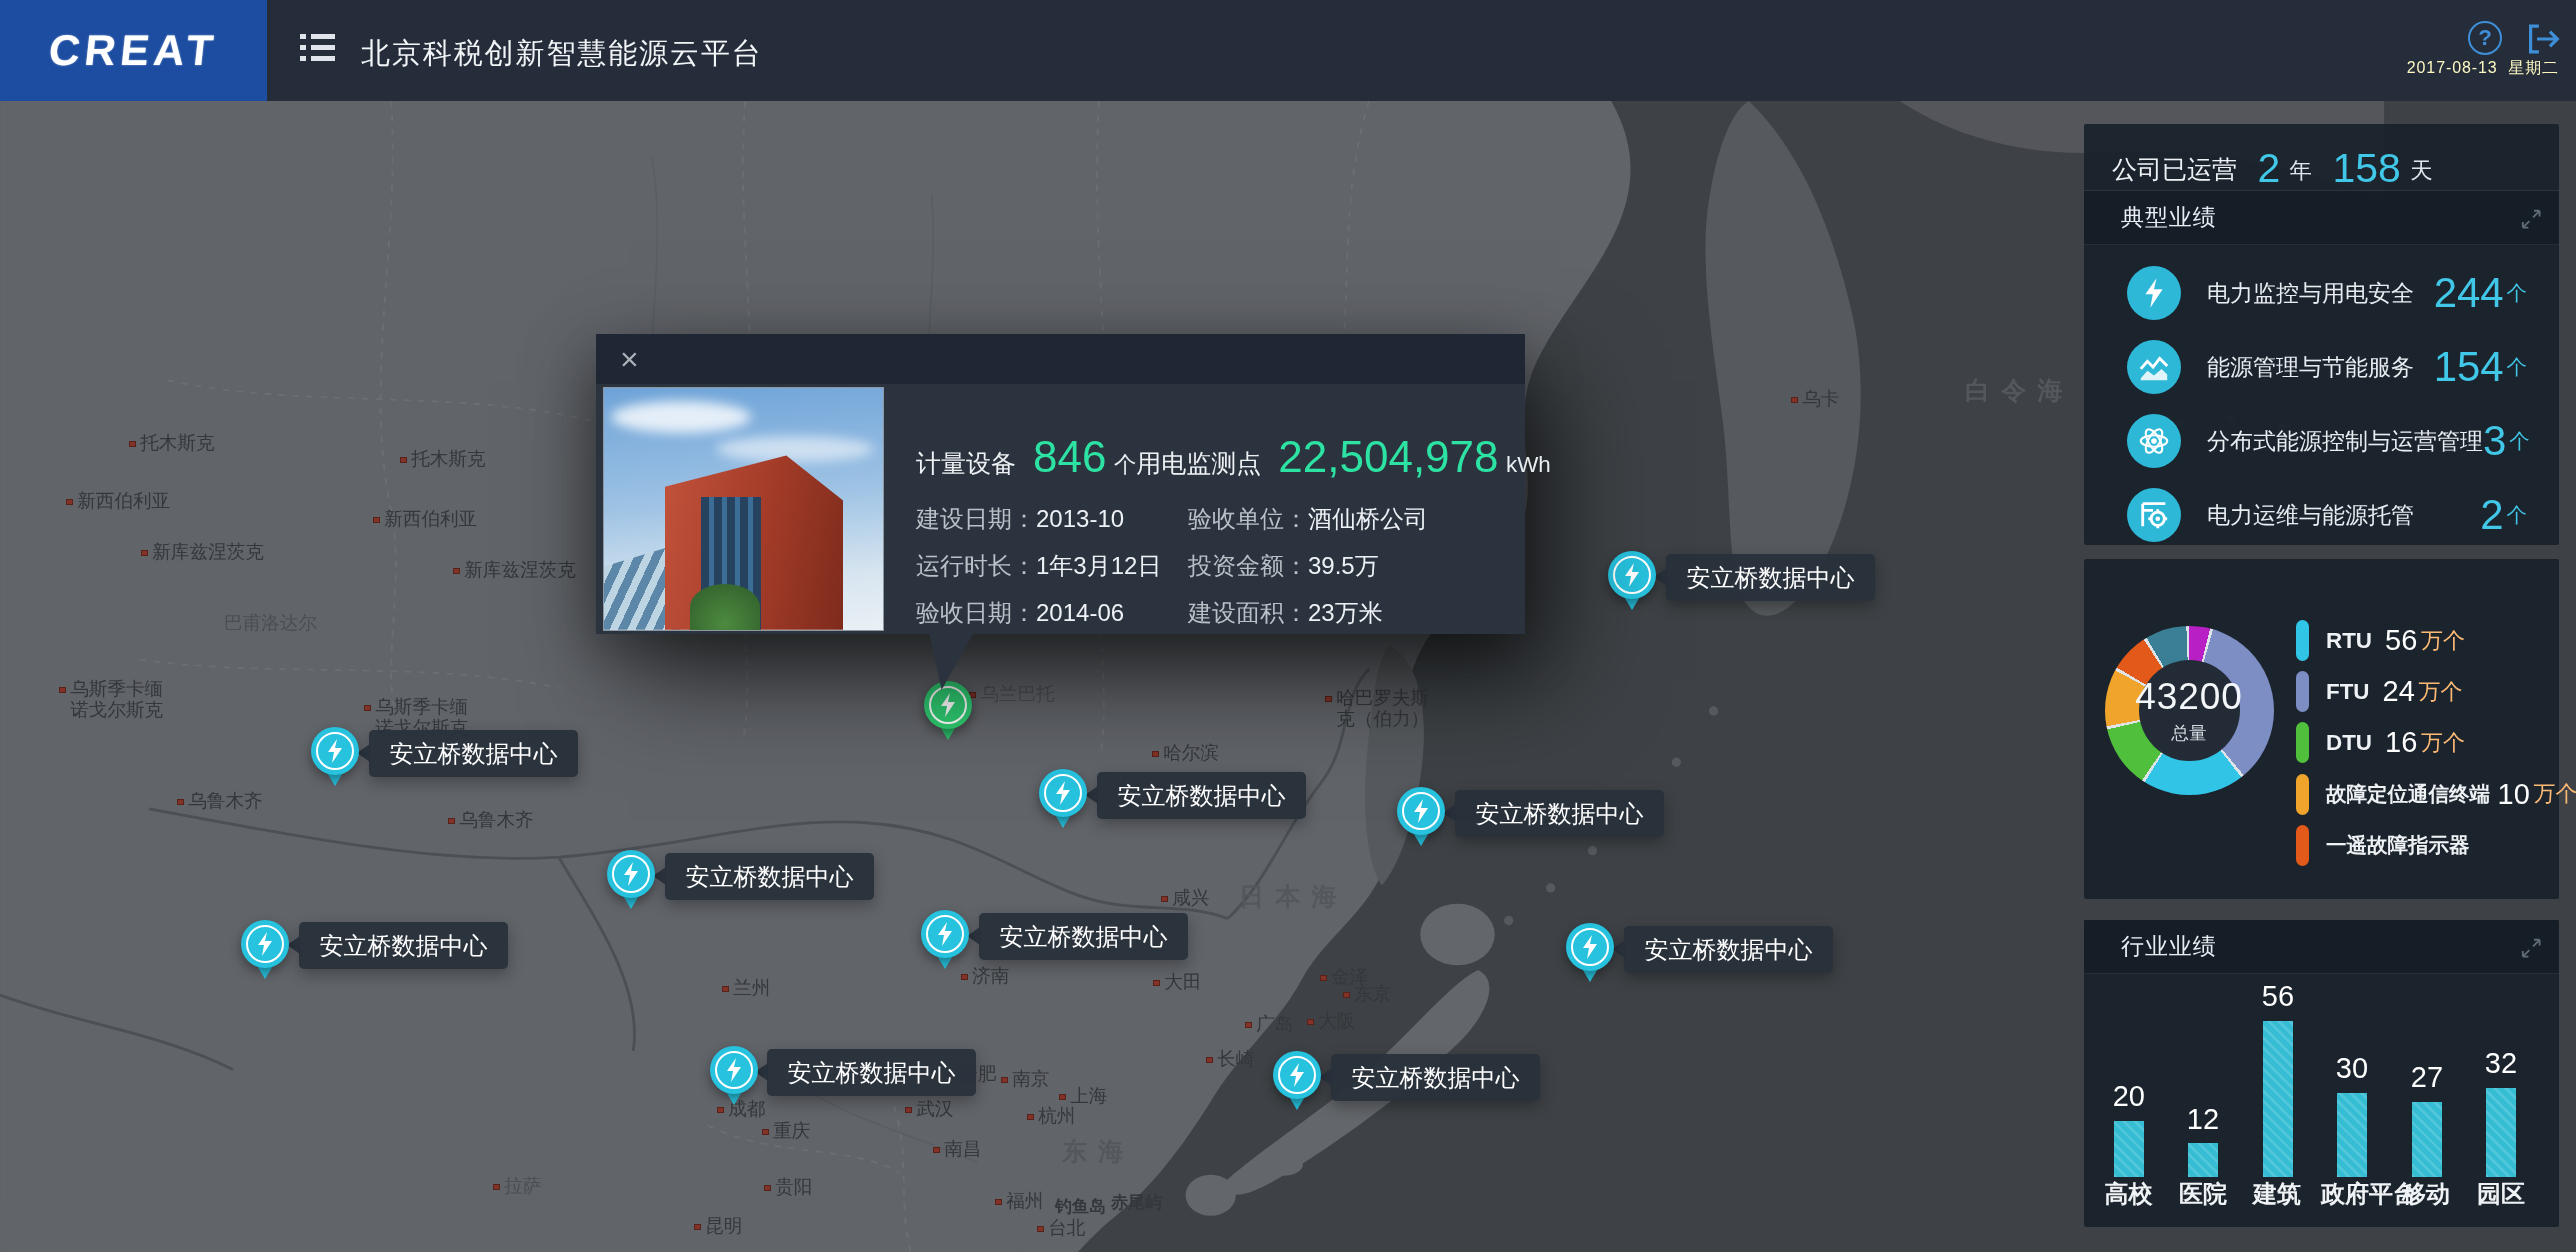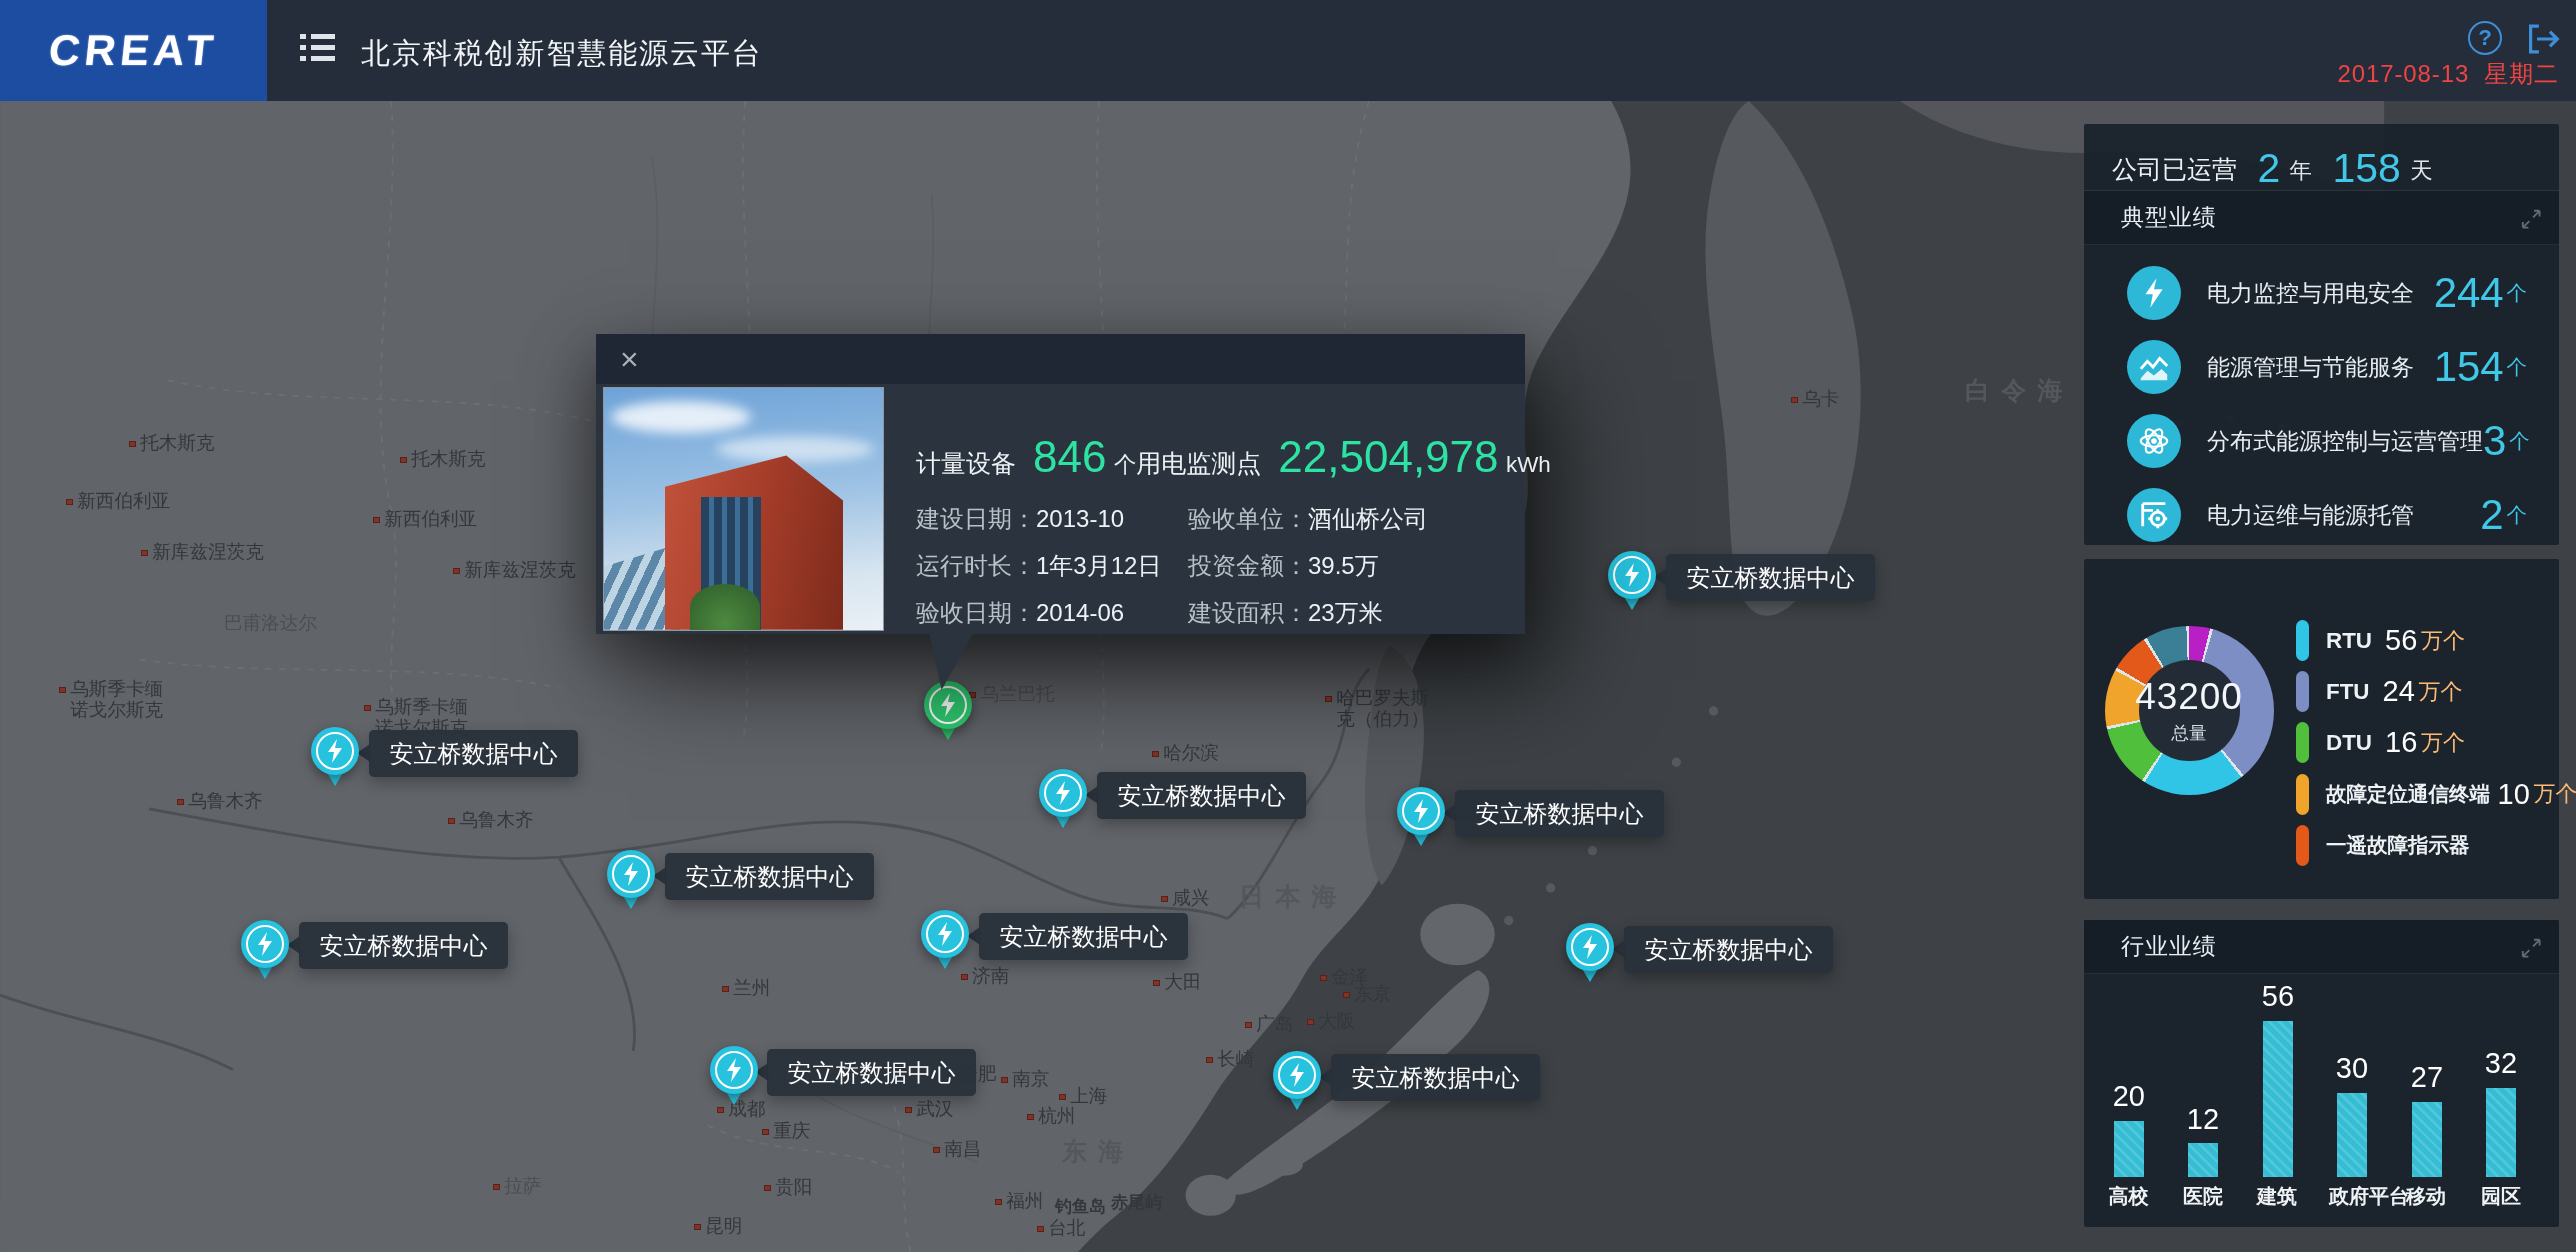--- a/index.html
+++ b/index.html
@@ -10,21 +10,21 @@
   .header{position:absolute;left:0;top:0;width:2576px;height:101px;background:#242d39;z-index:50;}
   .logo-box{position:absolute;left:0;top:0;width:267px;height:101px;background:#1d4da1;display:flex;align-items:center;justify-content:center;}
   .logo-text{color:#fff;font-size:43px;font-weight:bold;letter-spacing:4.7px;transform:skewX(-6deg);text-shadow:0 0 1.9px rgba(255,255,255,.6);}
   .menu-icon{position:absolute;left:300px;top:34px;width:37px;height:34px;cursor:pointer;}
   .menu-icon .row{position:relative;height:4.7px;margin-bottom:6.5px;}
   .menu-icon .row i{position:absolute;left:0;top:0;width:5.6px;height:4.7px;background:#dfe5ea;}
   .menu-icon .row b{position:absolute;left:11.2px;top:0;width:24px;height:4.7px;background:#dfe5ea;}
   .app-title{position:absolute;left:361px;top:34px;font-size:29px;color:#f2f5f7;letter-spacing:1.9px;white-space:nowrap;}
   .help-icon{position:absolute;left:2468px;top:20.5px;width:34px;height:34px;border:2.8px solid #3e8fd8;border-radius:50%;color:#3e8fd8;font-size:22.4px;font-weight:bold;text-align:center;line-height:30px;cursor:pointer;}
   .logout-icon{position:absolute;left:2526px;top:22.4px;cursor:pointer;}
-  .header-date{position:absolute;right:17px;top:58px;font-size:24px;color:#ef4444;letter-spacing:0.9px;}
+  .header-date{position:absolute;right:17px;top:58px;font-size:16px;color:#fef9c3;letter-spacing:0.9px;}
 
   
   .map{position:absolute;left:0;top:101px;width:2576px;height:1152px;overflow:hidden;}
   .map svg.base{position:absolute;left:0;top:0;}
   .city{position:absolute;color:#34373b;font-size:18.6px;font-weight:400;white-space:nowrap;line-height:21.4px;z-index:3;}
   .city .dot{display:inline-block;width:6.5px;height:6.5px;background:#833227;border:0.9px solid #58211a;margin-right:4.7px;vertical-align:1.9px;}
   .city.faint{color:#4b4f54;font-weight:400;}
   .city.small{font-size:17px;font-weight:600;}
   .sea-label{position:absolute;color:#54585d;font-size:25px;font-weight:600;letter-spacing:11.2px;z-index:3;white-space:nowrap;}
 
@@ -87,21 +87,21 @@
   .legend-row{display:flex;align-items:center;height:41px;margin-bottom:10.2px;white-space:nowrap;}
   .chip{width:13px;height:41px;border-radius:6.5px;flex:none;margin-right:17px;}
   .lg-name{color:#eef2f5;font-size:22.4px;font-weight:600;margin-right:13px;}
   .lg-val{color:#fff;font-size:29px;margin-right:3.7px;}
   .lg-unit{color:#fdba74;font-size:22px;}
 
   .p3{top:920px;height:307px;}
   .bars{position:absolute;left:0;top:54px;right:0;bottom:0;}
   .bar{position:absolute;width:30px;background:#35bdd4;background-image:repeating-linear-gradient(45deg,rgba(255,255,255,.14) 0 2.8px,transparent 2.8px 7.5px);}
   .bar-val{position:absolute;width:84px;text-align:center;color:#fff;font-size:29px;}
-  .bar-cat{position:absolute;width:102px;text-align:center;color:#f0f3f5;font-size:20px;font-weight:600;}
+  .bar-cat{position:absolute;width:102px;text-align:center;color:#f0f3f5;font-size:24px;font-weight:600;}
 </style>
 </head>
 <body>
 
 <div class="stage">
 
   <div class="map">
     <svg class="base" width="2576" height="1152" viewBox="0 0 2766 1237">
       <rect x="0" y="0" width="2766" height="1237" fill="#3e4246"></rect>
 

